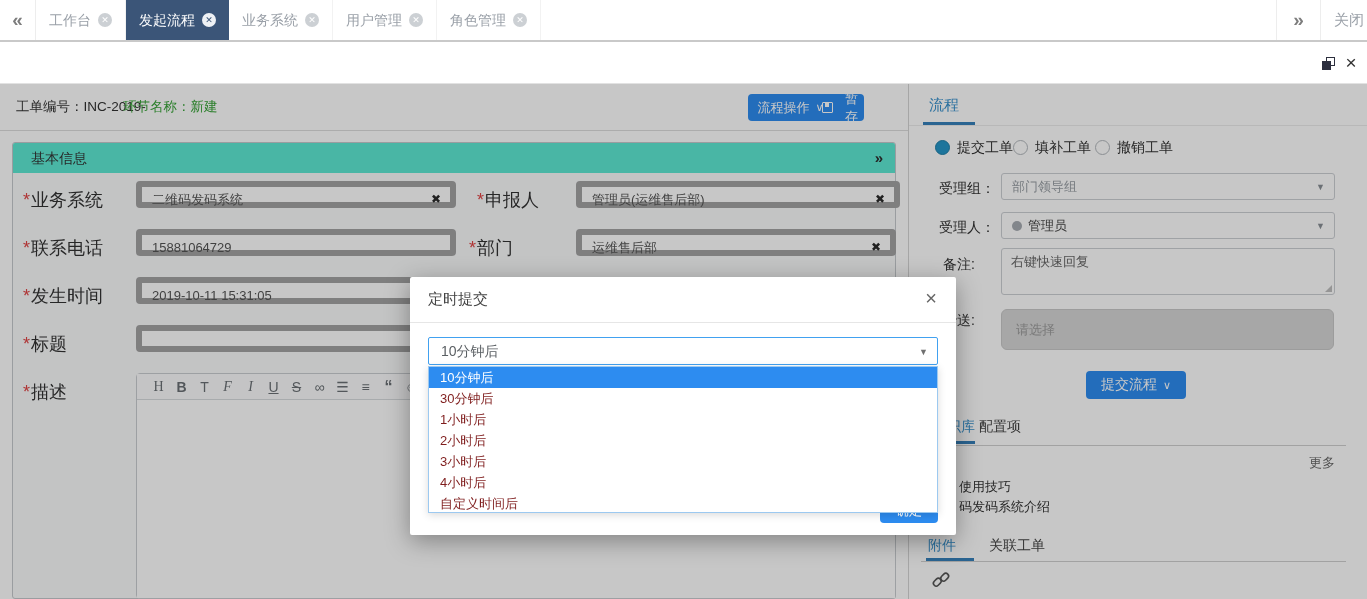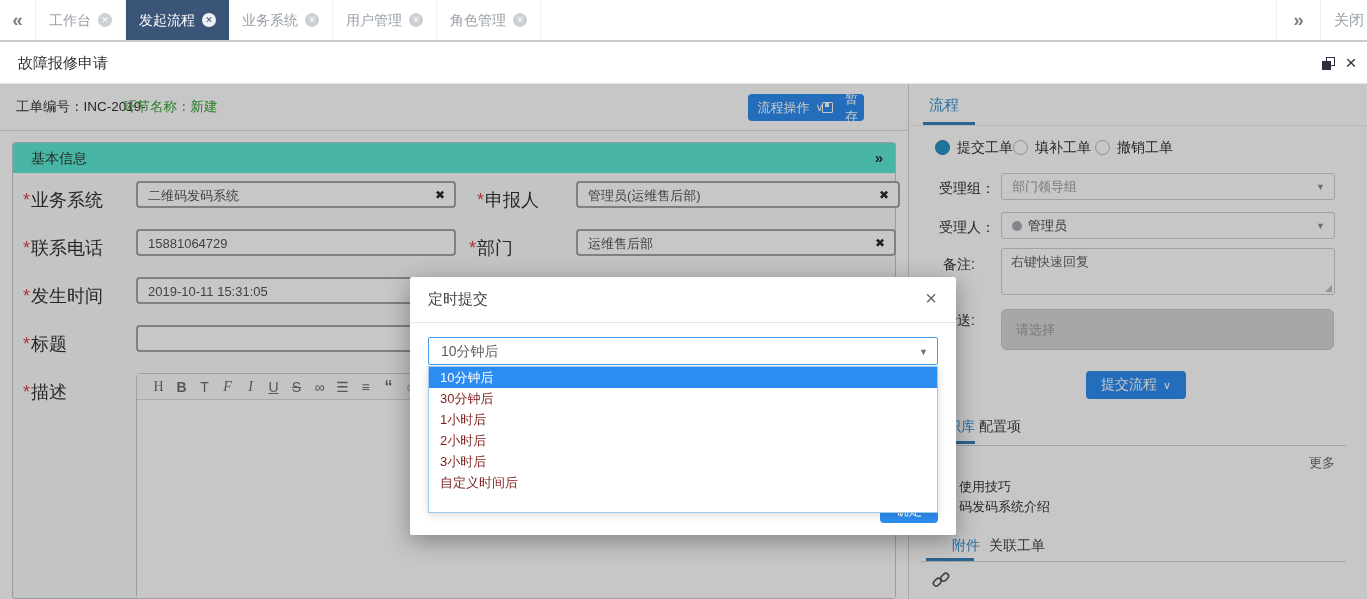--- a/index.html
+++ b/index.html
@@ -35,21 +35,21 @@
   .floppy i{position:absolute;left:2px;top:0;width:4px;height:3.5px;background:#fff}
   #order-divider{position:absolute;left:0;top:130px;width:908px;height:1px;background:#ddd}
 
   
   #panel{position:absolute;left:12px;top:142px;width:884px;height:457px;background:#fafbfc;border:1px solid #c6cace;border-radius:3px}
   #panel-header{position:relative;height:30px;background:#5eead4;border-radius:2px 2px 0 0}
   #panel-title{position:absolute;left:18px;top:0;line-height:30px;font-size:14px;color:#333}
   #panel-collapse{position:absolute;right:12px;top:0;line-height:30px;font-size:15px;font-weight:bold;color:#2f2f2f;cursor:pointer}
   .flabel{position:absolute;font-size:18px;color:#333;white-space:nowrap}
   .req{color:#e04545;margin-right:1px}
-  .finput{position:absolute;height:27px;background:#fff;border:2px solid #a3a3a3;border-radius:4px}
+  .finput{position:absolute;height:27px;background:#fff;border:6px solid #a3a3a3;border-radius:4px}
   .finput .val{position:absolute;left:10px;top:0;line-height:25px;font-size:13px;color:#555;white-space:nowrap}
   .finput .clear{position:absolute;right:9px;top:0;line-height:25px;font-size:12px;font-weight:bold;color:#2b2b2b;cursor:pointer}
   #editor{position:absolute;left:123px;top:230px;width:760px;height:226px;background:#fff;border:1px solid #c9cdd1;border-radius:4px}
   #editor-toolbar{position:relative;height:26px;background:#fbfcfd;border-bottom:1px solid #d8dbde;padding-left:10px;display:flex;align-items:center}
   #editor-toolbar span{display:inline-block;min-width:14px;margin:0 4.5px;text-align:center;font-size:14px;color:#6b7075;cursor:pointer}
   #editor-toolbar .it{font-style:italic;font-family:"Liberation Serif","DejaVu Serif",serif}
   #editor-toolbar .un{text-decoration:underline}
   #editor-toolbar .st{text-decoration:line-through}
   #editor-body{height:198px;background:#fff}
 
@@ -124,21 +124,20 @@
     <div class="tab">
       <span>角色管理</span>
       <span class="tab-close">✕</span>
     </div>
   </div>
   <div id="nav-right">»</div>
   <div id="nav-close">关闭</div>
 </div>
 
 <div id="titlebar">
-  <div id="win-title">故障报修申请</div>
   <div id="win-restore">
       <span class="back"></span>
       <span class="front"></span>
     </div>
   <div id="win-close">×</div>
 </div>
 
 <div id="order-no">工单编号：INC-2019-</div>
 <div id="order-step">环节名称：新建</div>
 <div id="btn-process" class="blue-btn">
@@ -255,21 +254,21 @@
   </div>
 
   <div class="sm-tab on" style="left:24px;top:334px">知识库</div>
   <div class="sm-tab off" style="left:70px;top:334px">配置项</div>
   <div id="kb-underline"></div>
   <div id="kb-divider"></div>
   <div id="more-link">更多</div>
   <div class="kb-item" style="top:394px">使用技巧</div>
   <div class="kb-item" style="top:414px">码发码系统介绍</div>
 
-  <div class="sm-tab on" style="left:43px;top:453px">附件</div>
+  <div class="sm-tab on" style="left:19px;top:453px">附件</div>
   <div class="sm-tab off" style="left:80px;top:453px">关联工单</div>
   <div id="attach-underline"></div>
   <div id="attach-divider"></div>
   <div id="link-icon">
     <svg width="20" height="20" viewBox="0 0 20 20">
       <g fill="none" stroke="#555" stroke-width="1.6">
         <rect x="2" y="9.4" width="8.6" height="5.6" rx="2.8" transform="rotate(-45 6.3 12.2)"></rect>
         <rect x="9.4" y="4.4" width="8.6" height="5.6" rx="2.8" transform="rotate(-45 13.7 7.2)"></rect>
       </g>
     </svg>
@@ -289,15 +288,16 @@
   </div>
 
   <div id="modal-ok" class="blue-btn">确定</div>
 
   <div id="opt-list">
     <div class="opt selected">10分钟后</div>
     <div class="opt">30分钟后</div>
     <div class="opt">1小时后</div>
     <div class="opt">2小时后</div>
     <div class="opt">3小时后</div>
+    <div class="opt">4小时后</div>
     <div class="opt">自定义时间后</div>
   </div>
 </div>
 
 </body></html>

